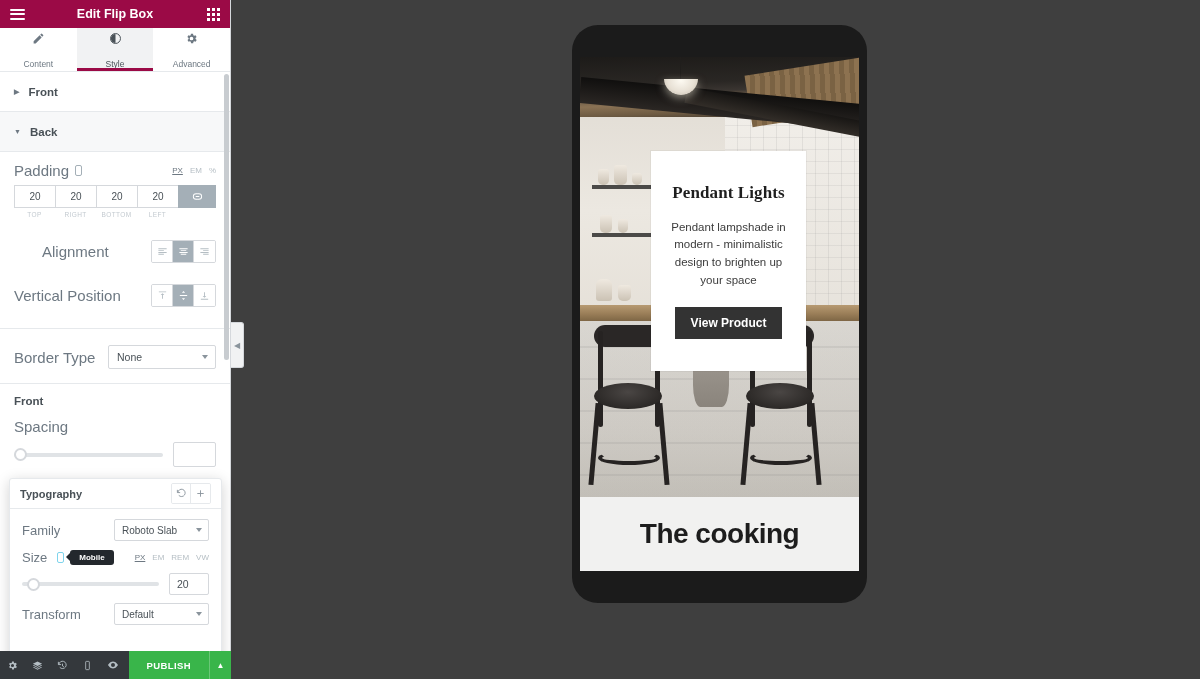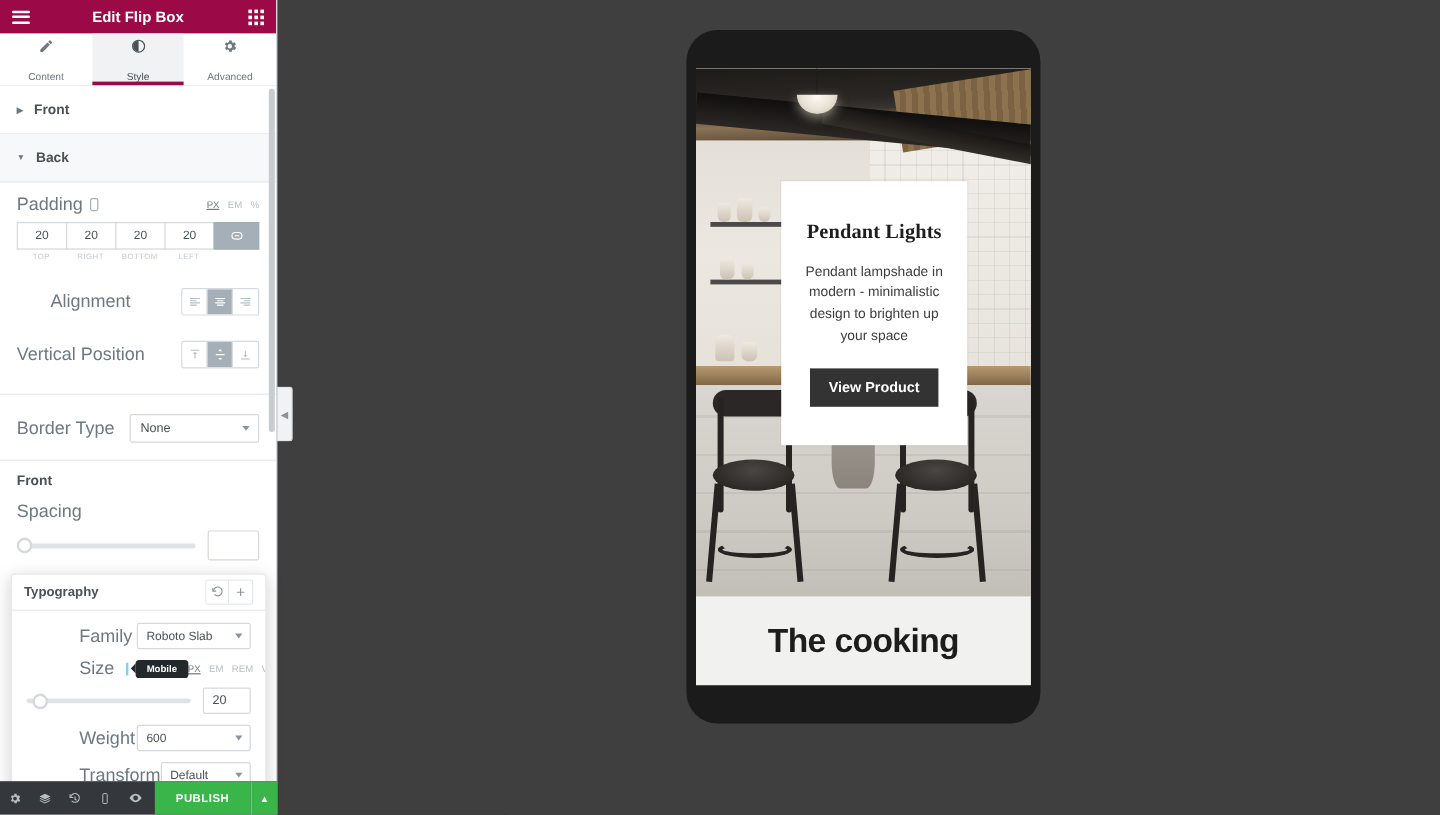--- a/index.html
+++ b/index.html
@@ -339,21 +339,21 @@
   .typo-title { font-size:11px; font-weight:700; color:#495157; flex:1; }
   .typo-acts { display:flex; border:1px solid #e6e9ec; border-radius:2px; overflow:hidden; }
   .typo-acts .ta {
     width:19px;height:19px;display:flex;align-items:center;justify-content:center;
     cursor:pointer;color:#8a949c;font-size:11px;background:#fff;
     border-right:1px solid #e6e9ec;
   }
   .typo-acts .ta:last-child{border-right:none;}
 
   .typo-row { display:flex; align-items:center; padding: 0 12px; min-height: 30px; }
-  .typo-lab { font-size:15px; color:#6d7882; flex:1;margin-left:44px; }
+  .typo-lab { font-size:13px; color:#6d7882; flex:1; }
   .typo-sel {
     position:relative; width:95px; height:22px;
     border:1px solid #d5d8dc; border-radius:2px; background:#fff;
     display:flex; align-items:center; padding:0 7px;
     font-size:10px; color:#495157; cursor:pointer;
   }
   .typo-sel .arw {
     position:absolute; right:6px; top:50%; transform:translateY(-50%);
     width:0;height:0;border-left:3px solid transparent;border-right:3px solid transparent;
     border-top:4px solid #8a949c;
@@ -707,27 +707,20 @@
       </div>
 
       <div class="typo-row" style="min-height:30px; gap:10px;">
         <div class="slider">
           <div class="track"></div>
           <div class="knob" style="left:4%;"></div>
         </div>
         <div class="num-input" style="width:40px;height:22px;">20</div>
       </div>
 
-      <div class="typo-row" style="min-height:32px;">
-        <span class="typo-lab">Weight</span>
-        <div class="typo-sel">
-          <span>600</span>
-          <span class="arw"></span>
-        </div>
-      </div>
 
       <div class="typo-row" style="min-height:30px;">
         <span class="typo-lab">Transform</span>
         <div class="typo-sel">
           <span>Default</span>
           <span class="arw"></span>
         </div>
       </div>
     </div>
 

